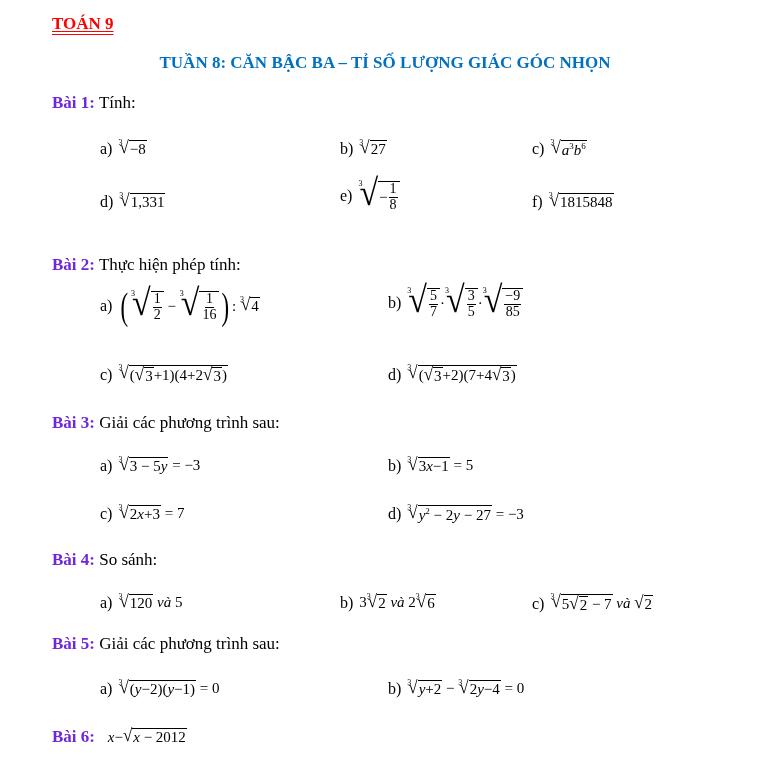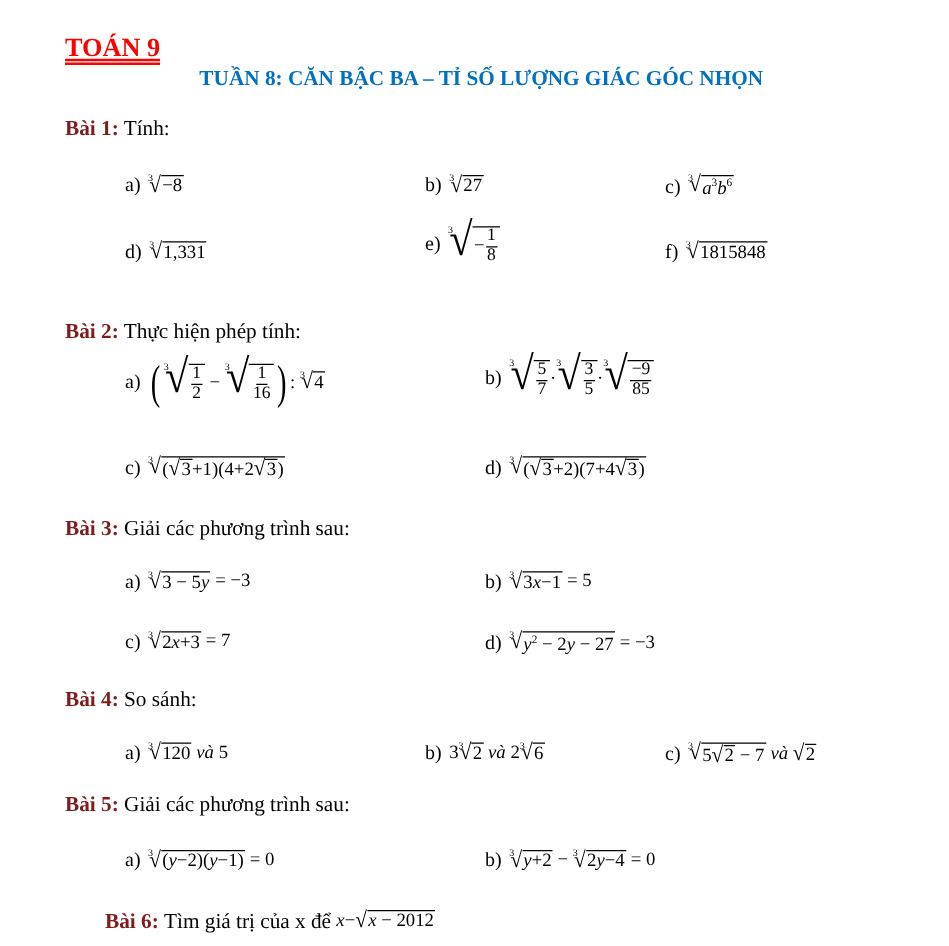--- a/index.html
+++ b/index.html
@@ -1,24 +1,24 @@
 <!DOCTYPE html>
 <html><head>
 <meta charset="utf-8">
 <style>
   html, body { margin: 0; padding: 0; background: #ffffff; }
   body { width: 759px; height: 757px; position: relative; overflow: hidden;
          font-family: "Liberation Serif", serif; color: #000; font-size: 17px; }
   .abs { position: absolute; white-space: nowrap; }
-  .subject { left: 52px; top: 14px; color: #ff0000; font-weight: bold; font-size: 21px;
-             text-decoration: underline; text-decoration-style: double; text-underline-offset: 2px; margin-top: 12px; }
+  .subject { left: 52px; top: 14px; color: #ff0000; font-weight: bold; font-size: 17px;
+             text-decoration: underline; text-decoration-style: double; text-underline-offset: 2px; }
   .title { left: 0; width: 770px; text-align: center; top: 53px; color: #0070c0;
            font-weight: bold; font-size: 17px; }
   .heading { left: 52px; font-size: 17px; }
-  .heading .lbl { color: #7f1d1d; font-weight: bold; }
+  .heading .lbl { color: #6d28d9; font-weight: bold; }
   .item { font-size: 16px; display: flex; align-items: center; }
   .item .letter { margin-right: 6px; }
   .m { font-family: "Liberation Serif", serif; font-size: 15px; display: inline-flex; align-items: center; }
   .i { font-style: italic; }
   
   .rad { display: inline-flex; align-items: stretch; position: relative; }
   .rad .idx { font-size: 8px; position: relative; top: -1px; margin-right: -3px; }
   .rad .sign { font-size: 17px; line-height: 1; transform: scaleY(1.05); }
   .rad .body { border-top: 1px solid #000; padding: 0 1px; line-height: 1.15; margin-top: 1px; }
   .rad.tall .sign { font-size: 34px; transform: scaleY(1.1); margin-top: -4px; }
@@ -275,23 +275,23 @@
         <span class="idx">3</span>
         <span class="sign">√</span>
         <span class="body"><span class="i">y</span><span>+2</span></span>
       </span>&nbsp;<span>−</span>&nbsp;<span class="rad">
         <span class="idx">3</span>
         <span class="sign">√</span>
         <span class="body"><span>2</span><span class="i">y</span><span>−4</span></span>
       </span>&nbsp;<span>= 0</span></span>
 </div>
 
-<div class="abs heading" style="top:727px; display:flex; align-items:center;margin-left:32px;">
+<div class="abs heading" style="top:727px; display:flex; align-items:center;">
   <span class="lbl">Bài 6:</span>&nbsp;
-  <span>Tìm giá trị của x để</span>&nbsp;
+  &nbsp;
   <span class="m">
       <span class="i">x</span>
       <span> − </span>
       <span class="rad">
         <span class="sign">√</span>
         <span class="body"><span class="i">x</span><span> − 2012</span></span>
       </span>
     </span>&nbsp;
 </div>
 

